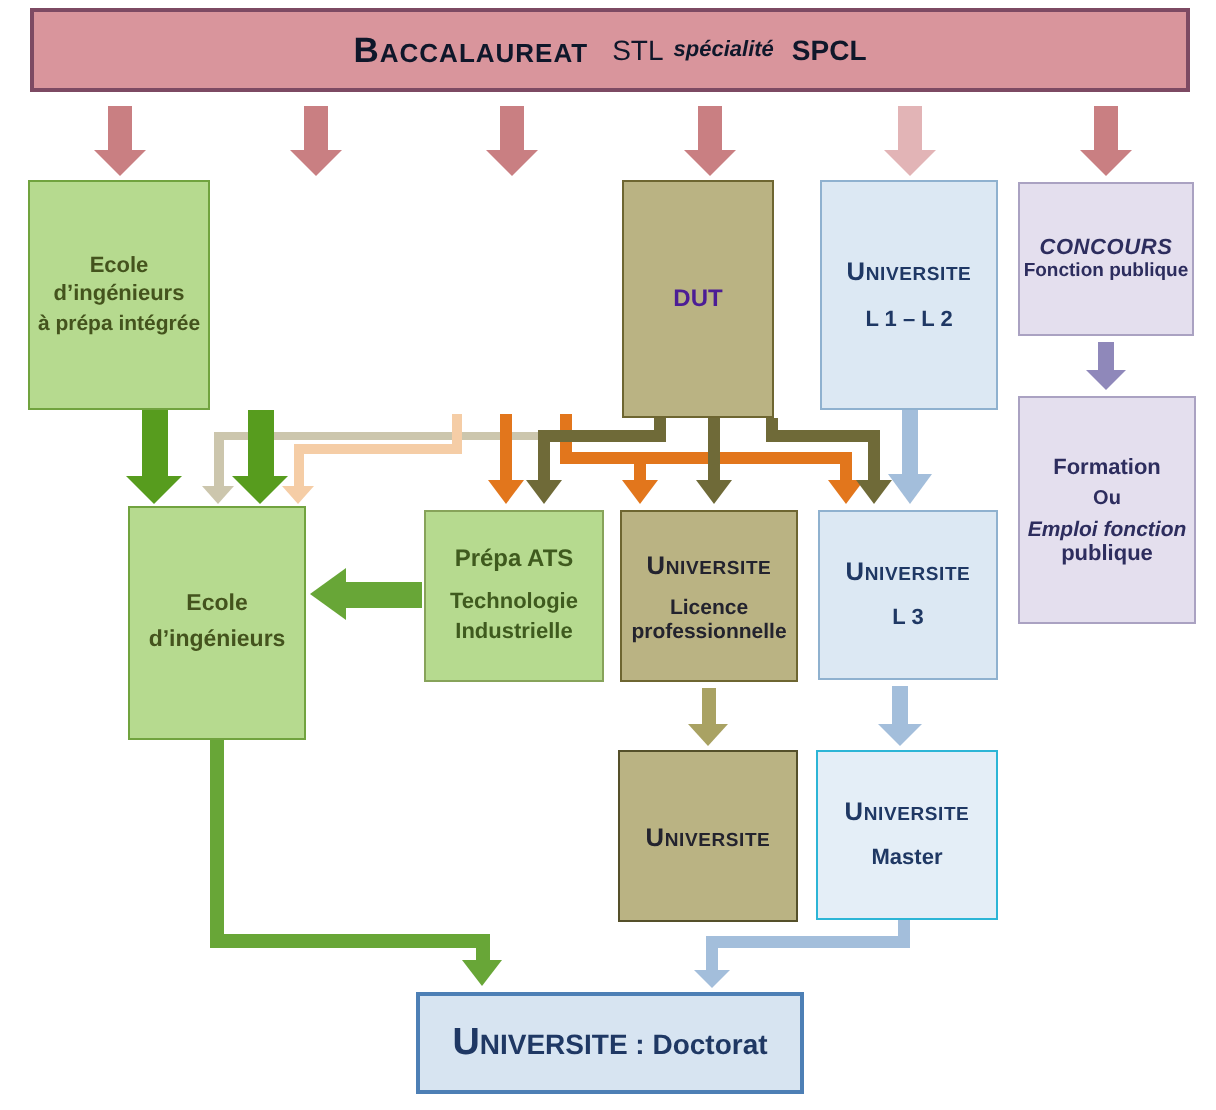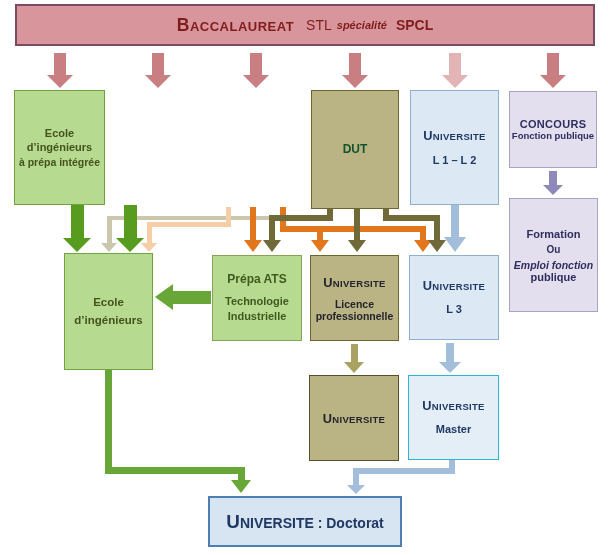--- a/index.html
+++ b/index.html
@@ -6,21 +6,21 @@
   #canvas{position:relative;width:608px;height:555px;background:#ffffff;overflow:hidden;
           font-family:"Liberation Sans", sans-serif;}
   .box{position:absolute;box-sizing:border-box;display:flex;flex-direction:column;
        align-items:center;justify-content:center;text-align:center;font-weight:bold;}
   .green{background:#b6da8f;border:1.5px solid #71a33f;color:#44531d;}
   .orange{background:#f9c38b;border:1.5px solid #e8913c;color:#703c12;}
   .khaki{background:#bab383;border:1.5px solid #6e6631;color:#23232e;}
   .blue{background:#dce8f3;border:1.5px solid #8fb1cf;color:#1f3864;}
   .lav{background:#e4dfee;border:1.5px solid #aaa2c2;color:#2d2d5e;}
   .banner{position:absolute;left:15px;top:4px;width:580px;height:42px;box-sizing:border-box;
-          background:#d9959c;border:2px solid #7d4a63;color:#7f1d1d;
+          background:#d9959c;border:2px solid #7d4a63;color:#0f172a;
           display:flex;align-items:center;justify-content:center;}
   .fl::first-letter{font-size:1.35em;}
   .s{position:absolute;}   
   .h{position:absolute;width:0;height:0;} 
   .t1{font-size:11px;line-height:1.35;}
   .t2{font-size:12px;line-height:1.2;}
   .uni{font-size:9.5px;letter-spacing:.3px;}
 </style>
 </head>
 <body>
@@ -48,29 +48,29 @@
   <div class="s" style="left:449px;top:53px;width:12px;height:22px;background:#e2b4b6;"></div>
   <div class="h" style="left:442px;top:75px;border-left:13px solid transparent;border-right:13px solid transparent;border-top:13px solid #e2b4b6;"></div>
   <div class="s" style="left:547px;top:53px;width:12px;height:22px;background:#c97f82;"></div>
   <div class="h" style="left:540px;top:75px;border-left:13px solid transparent;border-right:13px solid transparent;border-top:13px solid #c97f82;"></div>
 
   <div class="box green t1" style="left:14px;top:90px;width:91px;height:115px;">
     <div>Ecole</div>
     <div>d’ingénieurs</div>
     <div style="font-size:10.5px;">à prépa intégrée</div>
   </div>
-  <div class="box khaki t2" style="left:311px;top:90px;width:88px;height:119px;color:#14532d;">
+  <div class="box khaki t2" style="left:311px;top:90px;width:76px;height:119px;color:#4c1d95;">
     <div>DUT</div>
   </div>
   <div class="box blue" style="left:410px;top:90px;width:89px;height:115px;">
     <div class="fl uni">UNIVERSITE</div>
     <div class="t1" style="margin-top:10px;">L 1 – L 2</div>
   </div>
   <div class="box lav" style="left:509px;top:91px;width:88px;height:77px;">
-    <div style="font-size:11px;letter-spacing:.3px;">CONCOURS</div>
+    <div style="font-size:11px;letter-spacing:.3px;font-style:italic;">CONCOURS</div>
     <div style="font-size:9.5px;">Fonction publique</div>
   </div>
 
   <div class="s" style="left:107px;top:216px;width:165px;height:4px;background:#ccc6ad;"></div>
   <div class="s" style="left:107px;top:216px;width:5px;height:27px;background:#ccc6ad;"></div>
   <div class="h" style="left:101px;top:243px;border-left:8px solid transparent;border-right:8px solid transparent;border-top:9px solid #ccc6ad;"></div>
 
   <div class="s" style="left:226px;top:207px;width:5px;height:20px;background:#f5cda6;"></div>
   <div class="s" style="left:147px;top:222px;width:84px;height:5px;background:#f5cda6;"></div>
   <div class="s" style="left:147px;top:222px;width:5px;height:21px;background:#f5cda6;"></div>

